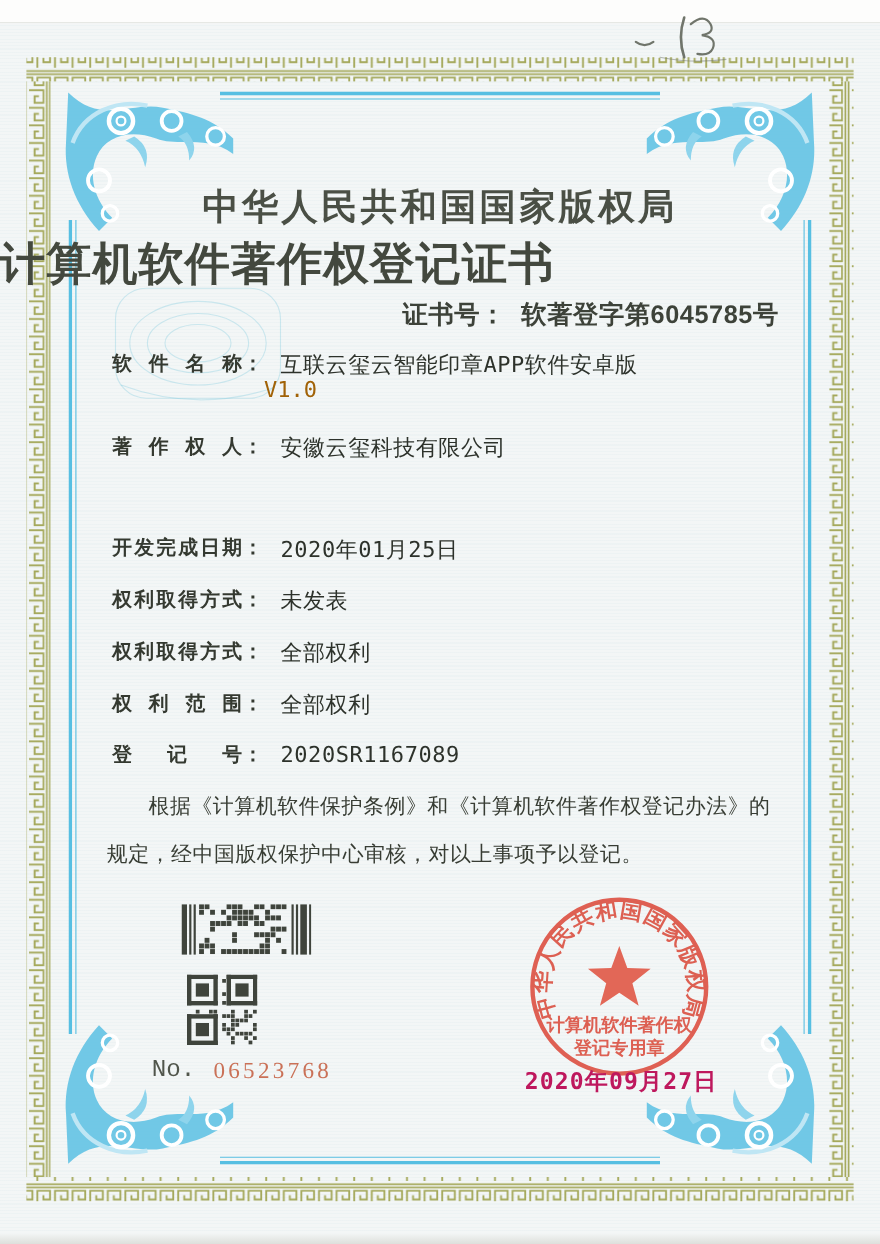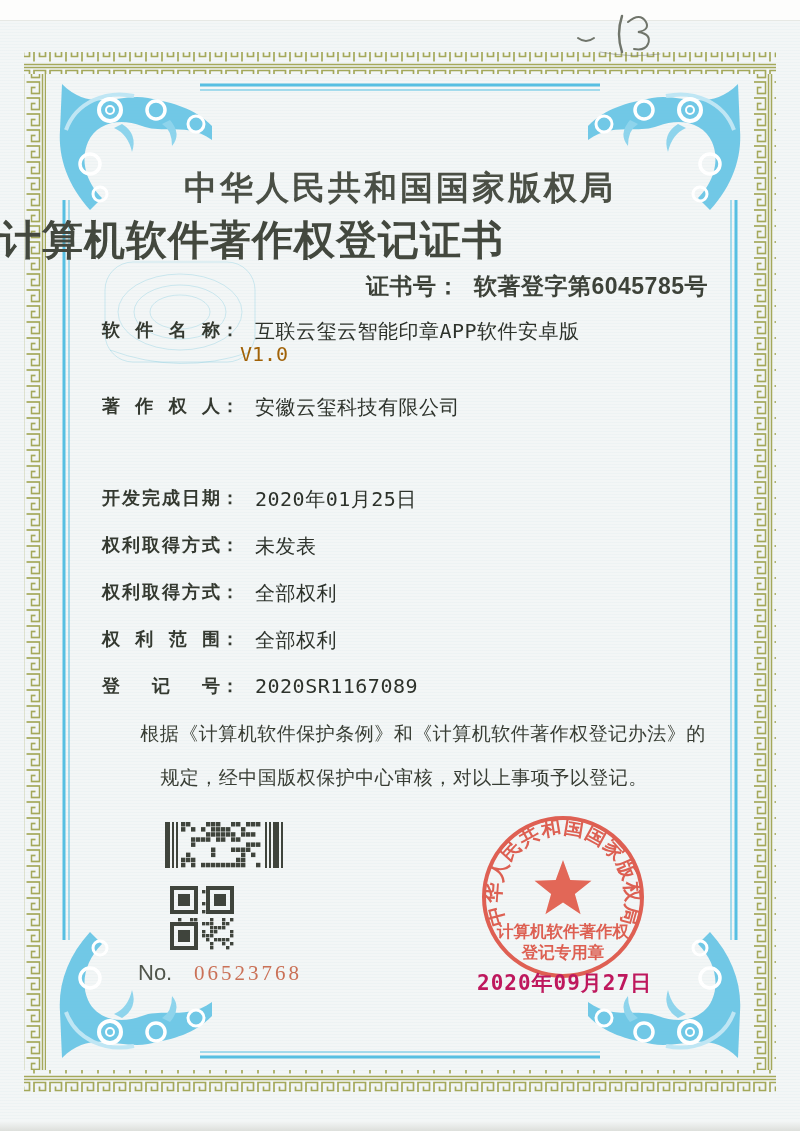--- a/index.html
+++ b/index.html
@@ -52,25 +52,25 @@
     font-size:20px;color:#2d322b;letter-spacing:.5px;
   }
   .fvalue2{
     position:absolute;left:240px;top:342px;
     font-family:"DejaVu Sans Mono","Liberation Mono",monospace;
     font-size:20px;color:#a16207;text-align:center;
   }
   .statement{
     left:97px;top:712px;width:614px;
     font-size:19px;line-height:44px;text-indent:38px;
-    color:#383d34;letter-spacing:.5px;text-align:center;
+    color:#383d34;letter-spacing:.5px;
   }
   .serial-prefix{
     left:138px;top:960px;
-    font-family:Liberation Sans, sans-serif;
+    font-family:Liberation Mono, monospace;
     font-size:22px;color:#51564c;
   }
   .serial-number{
     left:194px;top:961px;
     font-family:Liberation Serif, serif;
     font-size:21px;letter-spacing:3px;color:#ca7157;
   }
   .issue-date{
     left:477px;top:969px;font-size:21px;font-weight:700;
     font-family:"DejaVu Sans Mono","Liberation Mono",monospace;

